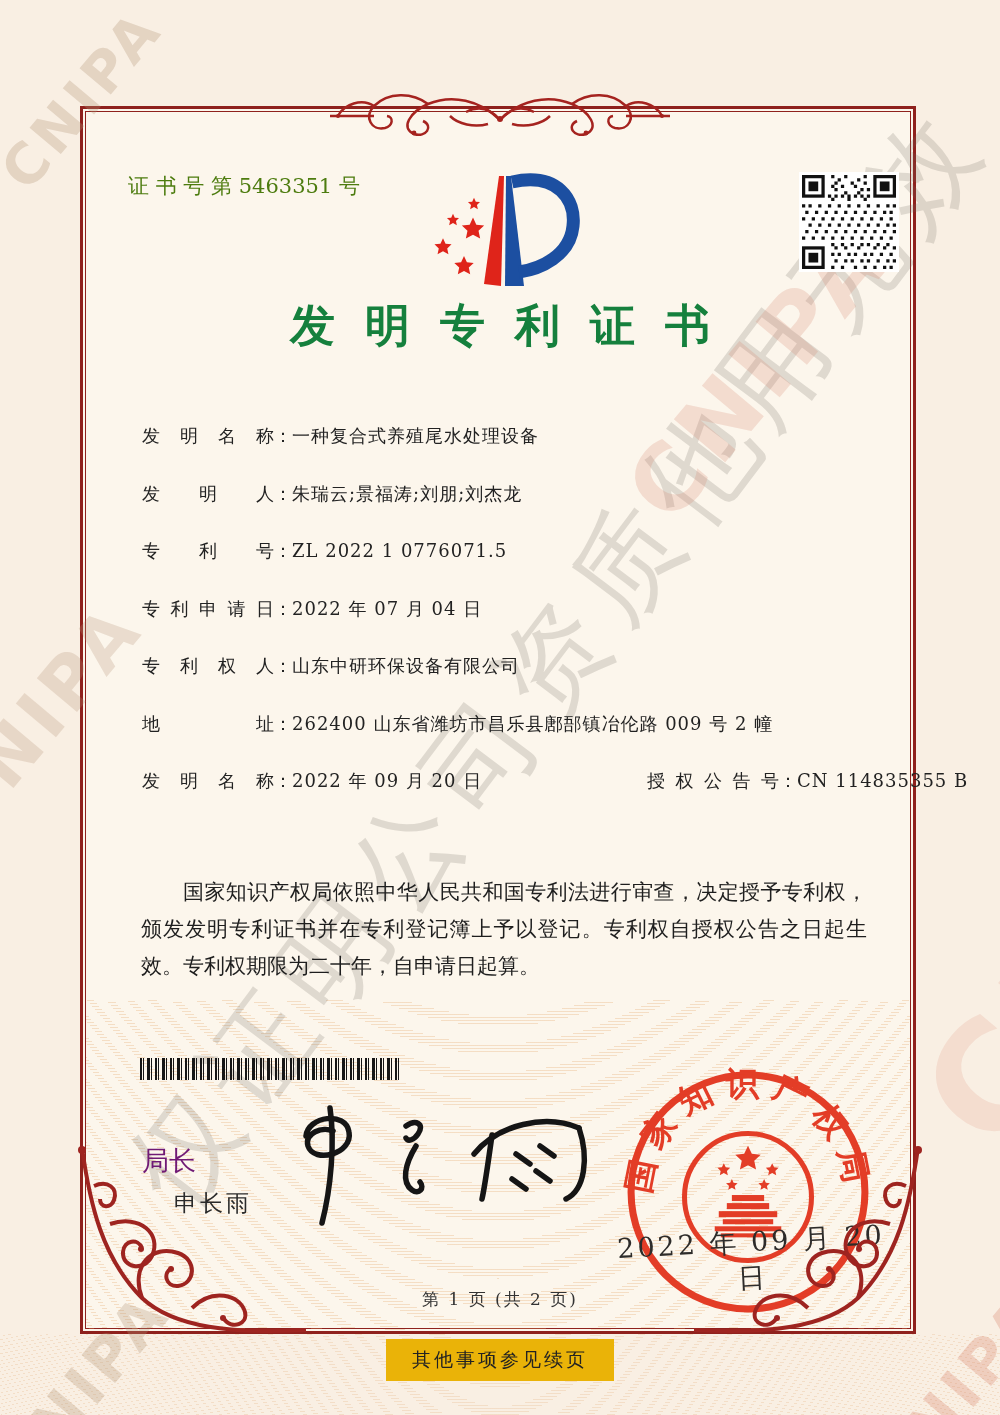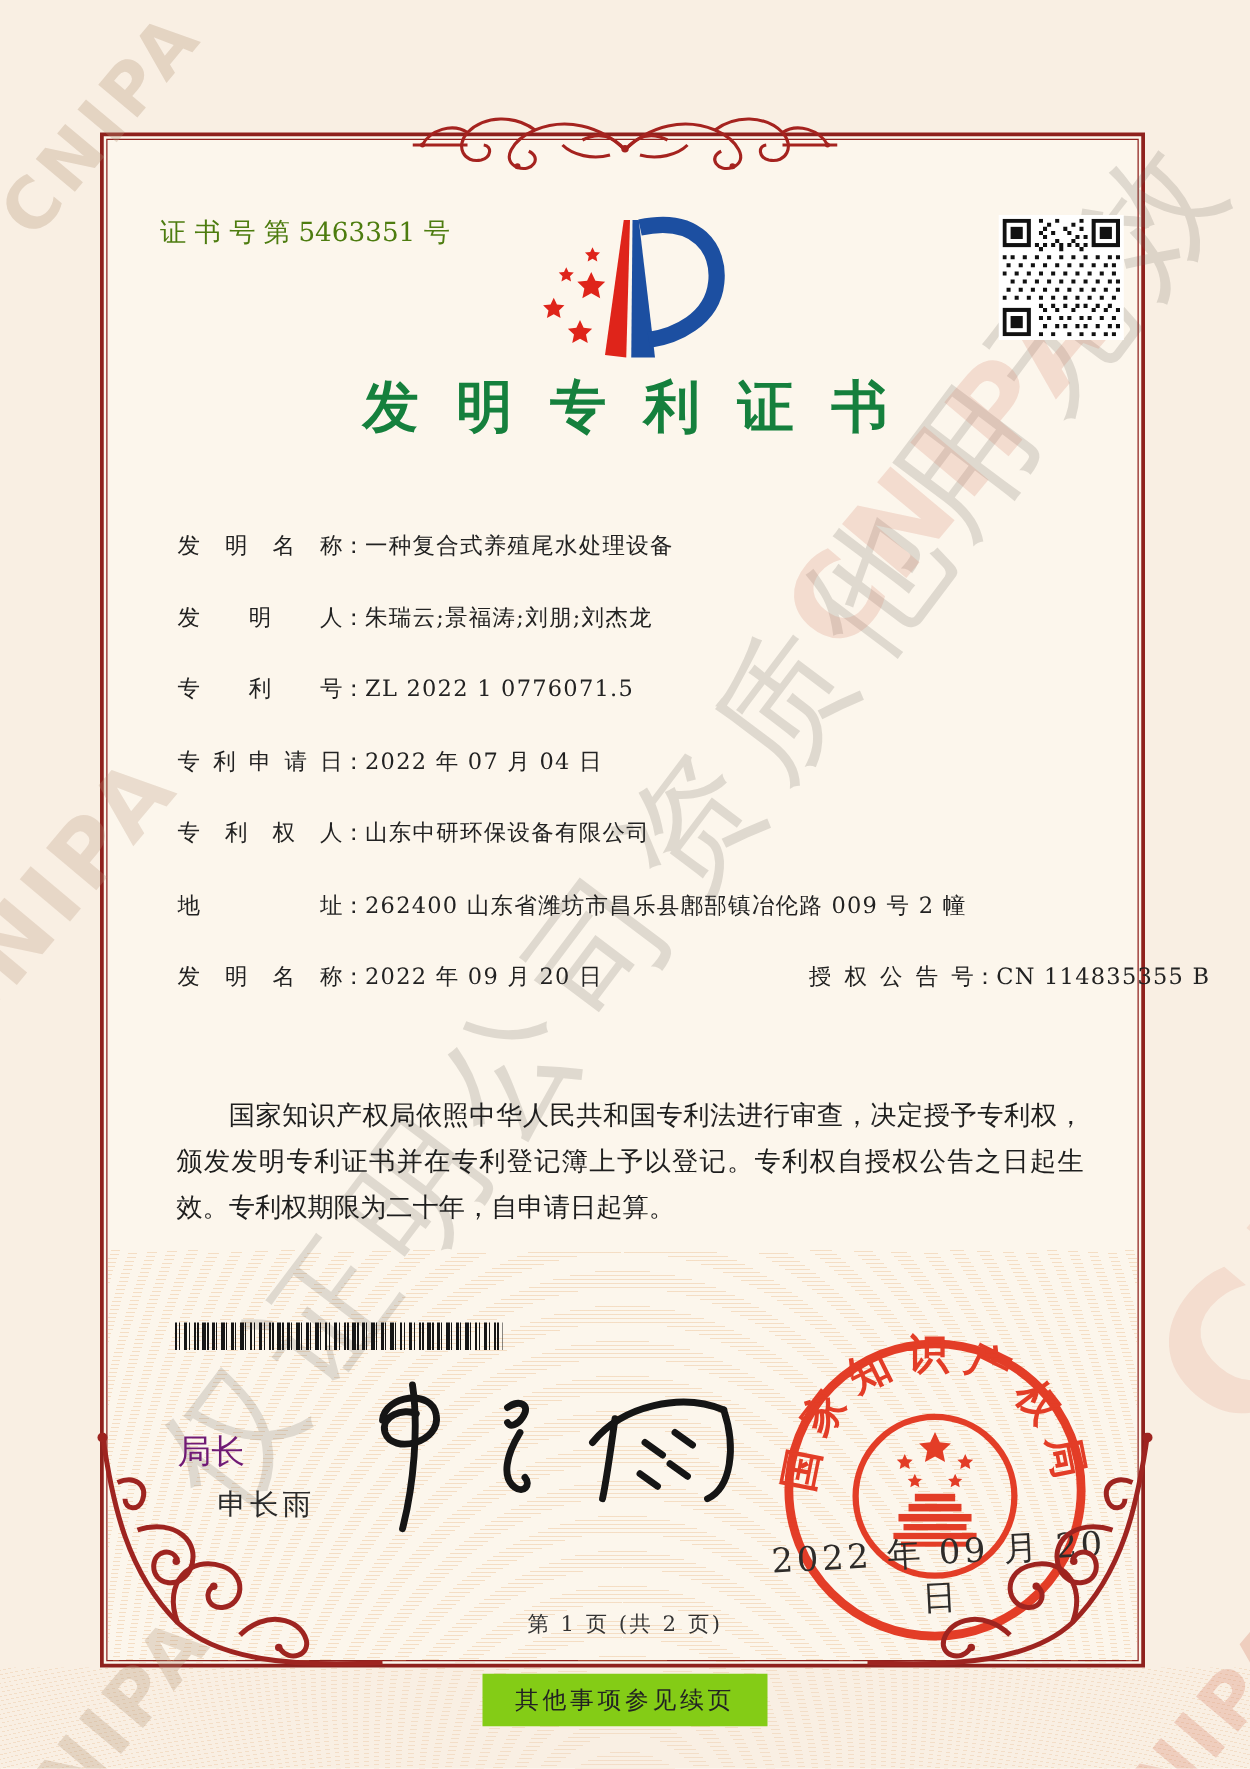--- a/index.html
+++ b/index.html
@@ -47,21 +47,21 @@
     background:repeating-linear-gradient(90deg,#161616 0 2px,transparent 2px 3px,#161616 3px 4px,
       transparent 4px 7px,#161616 7px 10px,transparent 10px 11px,#161616 11px 12px,transparent 12px 15px);}
   .issuer-title{position:absolute;left:142px;top:1143px;font-size:27px;color:#701a75;}
   .issuer-name{position:absolute;left:142px;top:1188px;font-size:23px;color:#2a2a2a;letter-spacing:3px;margin-left:32px;}
   .signature{position:absolute;left:278px;top:1102px;width:340px;height:130px;}
   .seal{position:absolute;left:622px;top:1066px;width:252px;height:252px;z-index:5;opacity:.93;}
   .seal-date{position:absolute;left:612px;top:1224px;width:280px;text-align:center;z-index:5;
     font-size:27px;letter-spacing:3px;color:#2e2c2a;transform:rotate(-3deg);}
   .page-info{position:absolute;left:0;top:1288px;width:100%;text-align:center;font-size:17px;letter-spacing:2px;color:#333;}
   .footer-note{position:absolute;left:0;top:1339px;width:100%;text-align:center;z-index:6;}
-  .footer-note span{display:inline-block;background:#84cc16;padding:8px 26px;font-size:19px;letter-spacing:3px;color:#222;}
+  .footer-note span{display:inline-block;background:#eab308;padding:8px 26px;font-size:19px;letter-spacing:3px;color:#222;}
   
   .orn{position:absolute;z-index:5;pointer-events:none;}
   .orn-top{left:330px;top:86px;width:340px;height:64px;}
   .orn-bl{left:74px;top:1146px;width:235px;height:192px;}
   .orn-br{right:74px;top:1146px;width:235px;height:192px;transform:scaleX(-1);}
 </style>
 </head>
 <body>
 
 <div class="page">

